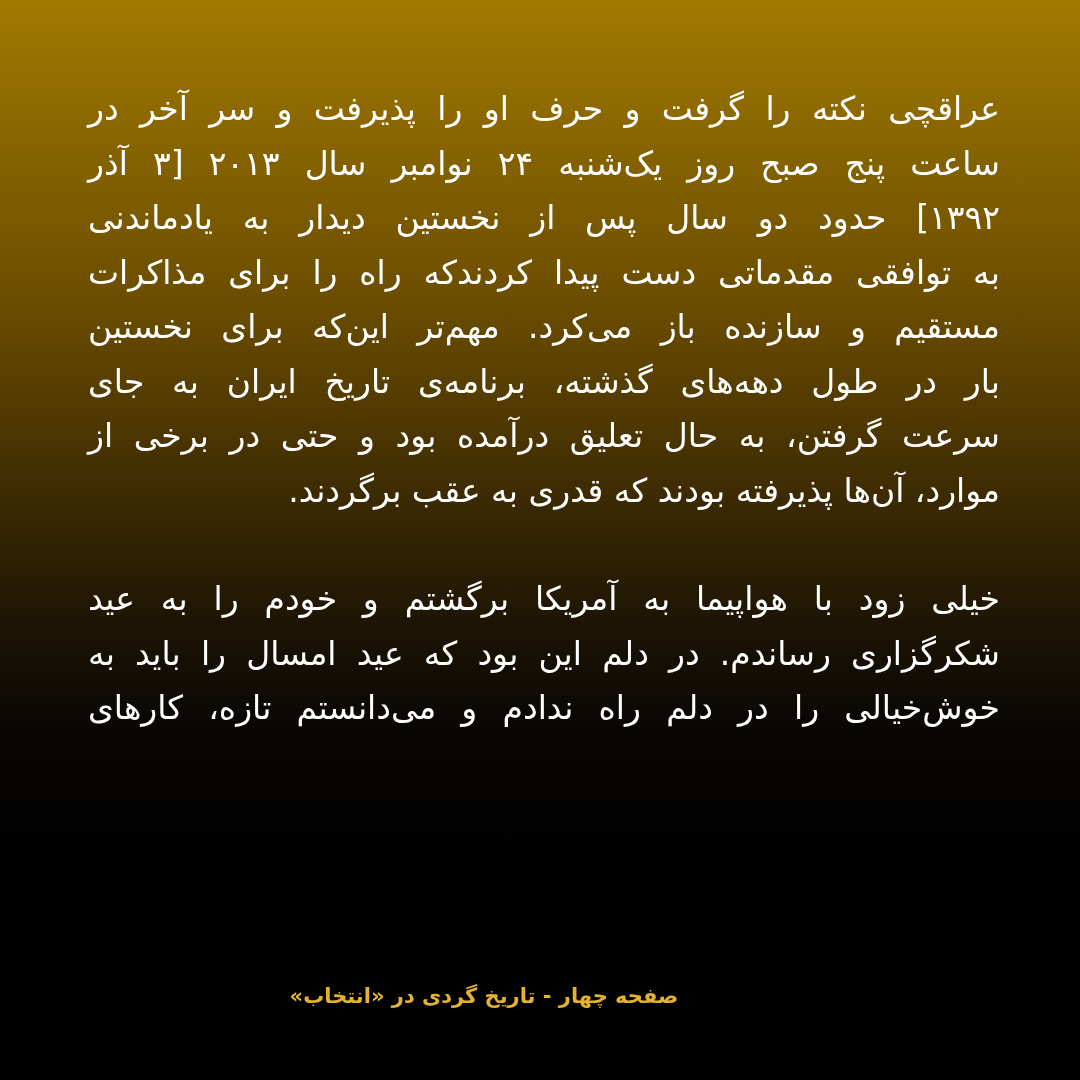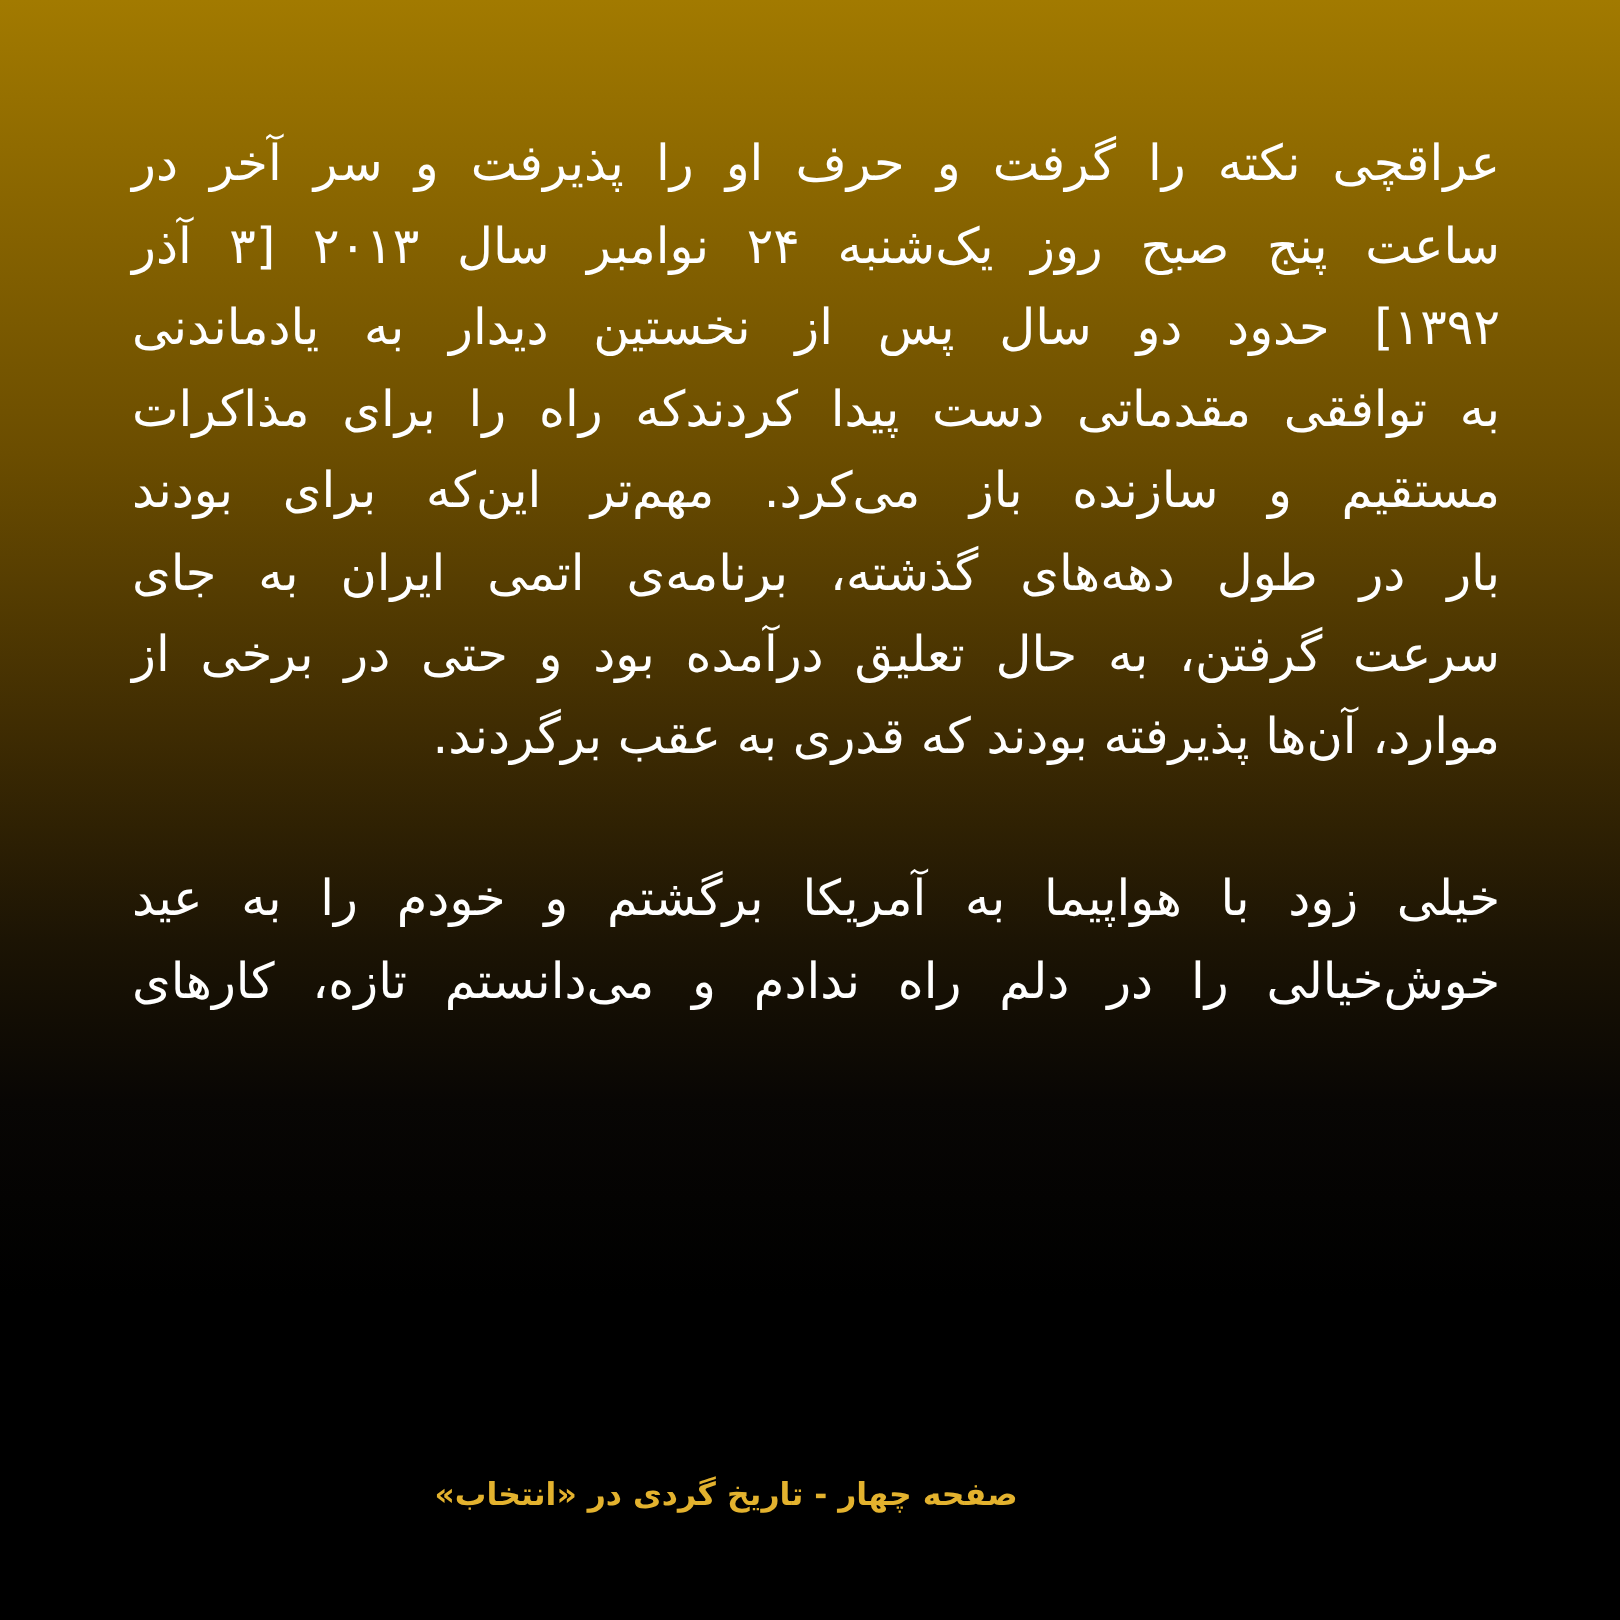--- a/index.html
+++ b/index.html
@@ -68,27 +68,28 @@
 </head>
 <body>
 
 <div class="page">
   <div class="article">
     <p class="paragraph">
       <span class="line">عراقچی  نکته را گرفت و حرف او را پذیرفت و سر آخر در</span>
       <span class="line">ساعت پنج صبح روز یک‌شنبه ۲۴ نوامبر سال ۲۰۱۳ [۳ آذر</span>
       <span class="line">۱۳۹۲] حدود دو سال پس از نخستین دیدار به یادماندنی</span>
       <span class="line">به توافقی مقدماتی دست پیدا کردندکه راه را برای مذاکرات</span>
-      <span class="line">مستقیم و سازنده باز می‌کرد. مهم‌تر این‌که برای بودند</span>
-      <span class="line">بار در طول دهه‌های گذشته، برنامه‌ی اتمی ایران به جای</span>
+      <span class="line">مستقیم و سازنده باز می‌کرد. مهم‌تر این‌که برای نخستین</span>
+      <span class="line">بار در طول دهه‌های گذشته، برنامه‌ی تاریخ ایران به جای</span>
       <span class="line">سرعت گرفتن، به حال تعلیق درآمده بود و حتی در برخی از</span>
       <span class="line last">موارد، آن‌ها پذیرفته بودند که قدری به عقب برگردند.</span>
     </p>
     <p class="paragraph">
       <span class="line">خیلی زود با هواپیما به آمریکا برگشتم و خودم را به عید</span>
+      <span class="line">شکرگزاری رساندم. در دلم این بود که عید امسال را باید به</span>
       <span class="line">خوش‌خیالی را در دلم راه ندادم و می‌دانستم تازه، کارهای</span>
     </p>
   </div>
 
   <div class="footer">
     <span>صفحه چهار - تاریخ گردی در «انتخاب»</span>
   </div>
 </div>
 
 </body></html>

